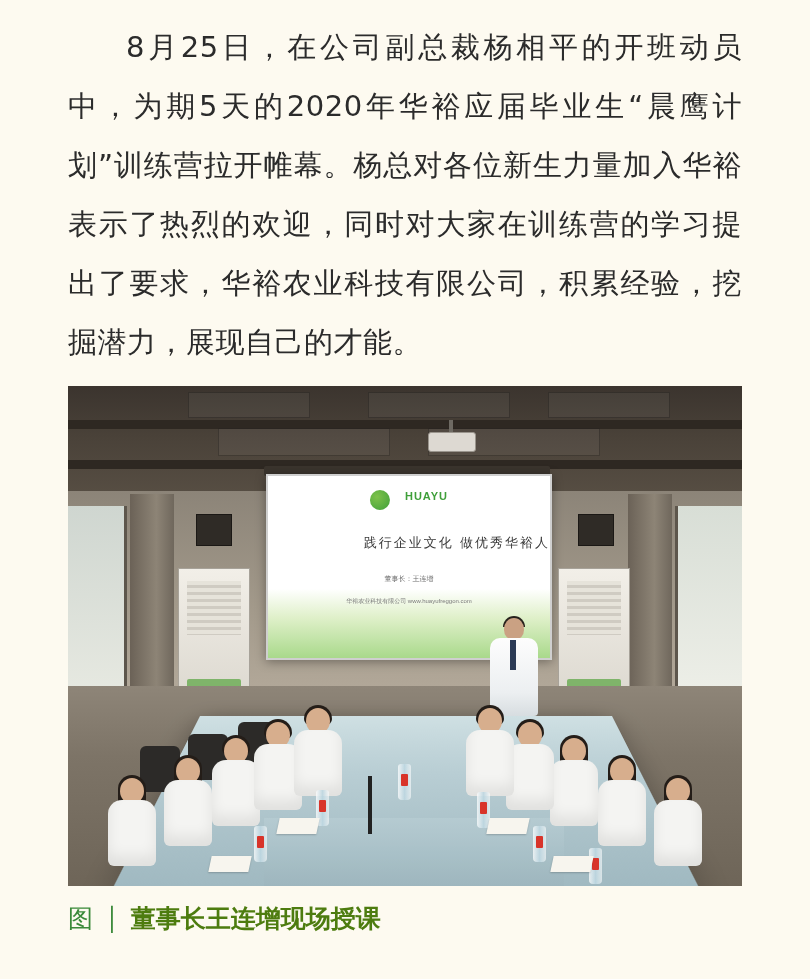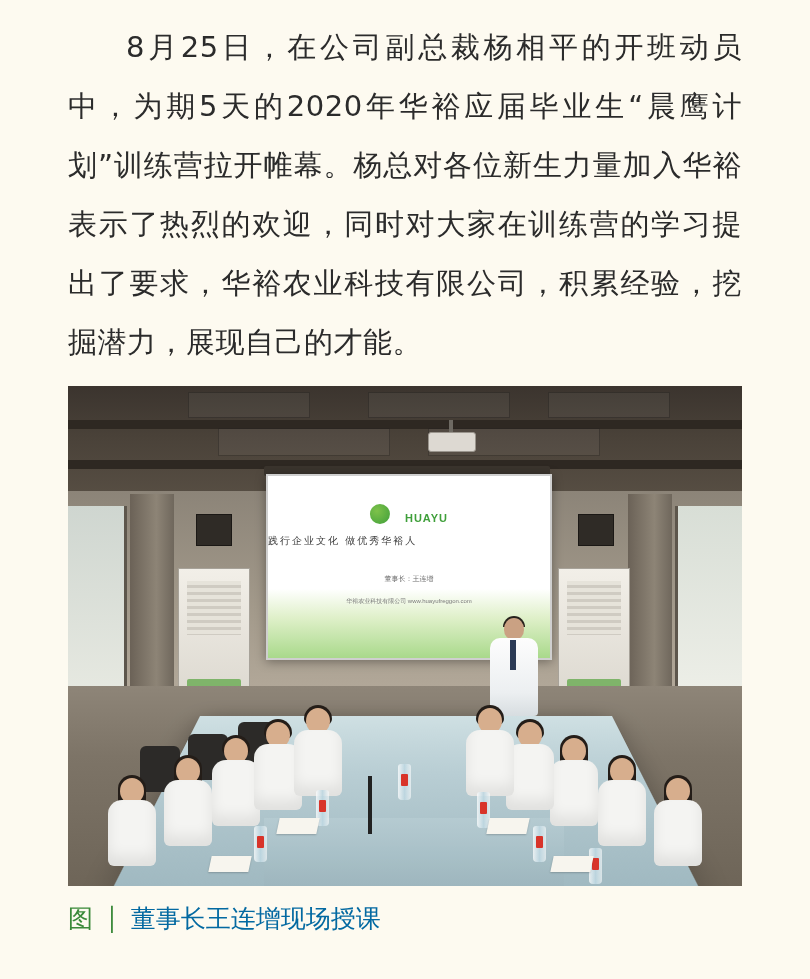--- a/index.html
+++ b/index.html
@@ -105,35 +105,35 @@
     border: 2px solid #cfcfcf;
     overflow: hidden;
   }
   .screen-inner {
     position: absolute;
     inset: 0;
     background: linear-gradient(180deg, #ffffff 0%, #ffffff 62%, #dff0c9 78%, #a9d98b 100%);
   }
   .slide-logo {
     position: absolute;
-    left: 50%; top: 28px; transform: translateX(-50%);
-    display: flex; align-items: flex-end; gap: 15px;
+    left: 50%; top: 14px; transform: translateX(-50%);
+    display: flex; align-items: flex-start; gap: 15px;
   }
   .slide-logo-mark {
     width: 20px; height: 20px; border-radius: 50%;
     background: radial-gradient(circle at 35% 35%, #7ec24a, #3f9f3a);
   }
   .slide-logo-text {
     font-size: 11px; color: #3f9f3a; font-weight: bold; letter-spacing: 1px;
   }
   .slide-title {
     position: absolute;
     left: 0; right: 0; top: 58px;
-    text-align: left;
-    font-size: 10px;
+    text-align: right;
+    font-size: 13px;
     color: #3a3a3a;
     letter-spacing: 2px;
     font-family: "DejaVu Sans", sans-serif;
   }
   .slide-sub1 {
     position: absolute; left: 0; right: 0; top: 98px;
     text-align: center; font-size: 7px; color: #6b6b6b;
   }
   .slide-sub2 {
     position: absolute; left: 0; right: 0; top: 120px;
@@ -251,21 +251,22 @@
     gap: 12px;
     font-size: 25px;
     color: #3b8a3a;
     font-family: "DejaVu Sans", "Liberation Sans", sans-serif;
   }
   .caption-sep {
     color: #3b8a3a;
     font-size: 23px;
   }
   .caption-text {
-    color: #0369a1;
+    color: #4d7c0f;
+    font-weight: bold;
   }
 </style>
 </head>
 <body>
 
 <div class="page">
 
   <div class="article-body">
     <p class="paragraph">8月25日，在公司副总裁杨相平的开班动员中，为期5天的2020年华裕应届毕业生“晨鹰计划”训练营拉开帷幕。杨总对各位新生力量加入华裕表示了热烈的欢迎，同时对大家在训练营的学习提出了要求，华裕农业科技有限公司，积累经验，挖掘潜力，展现自己的才能。</p>
   </div>

